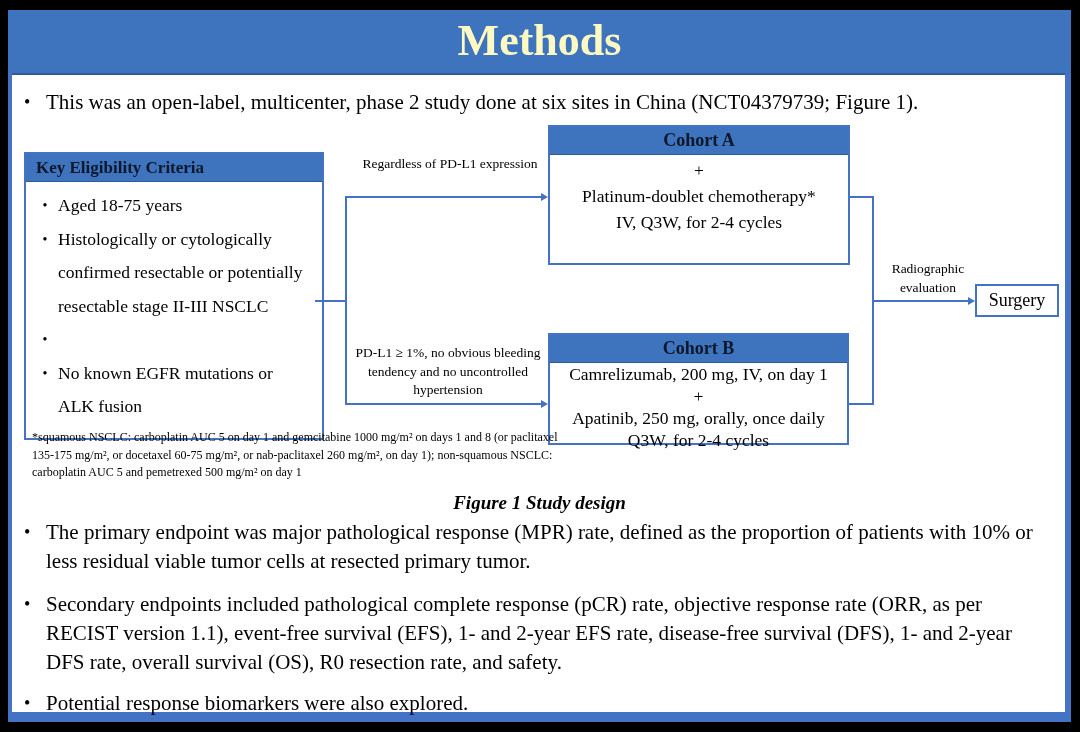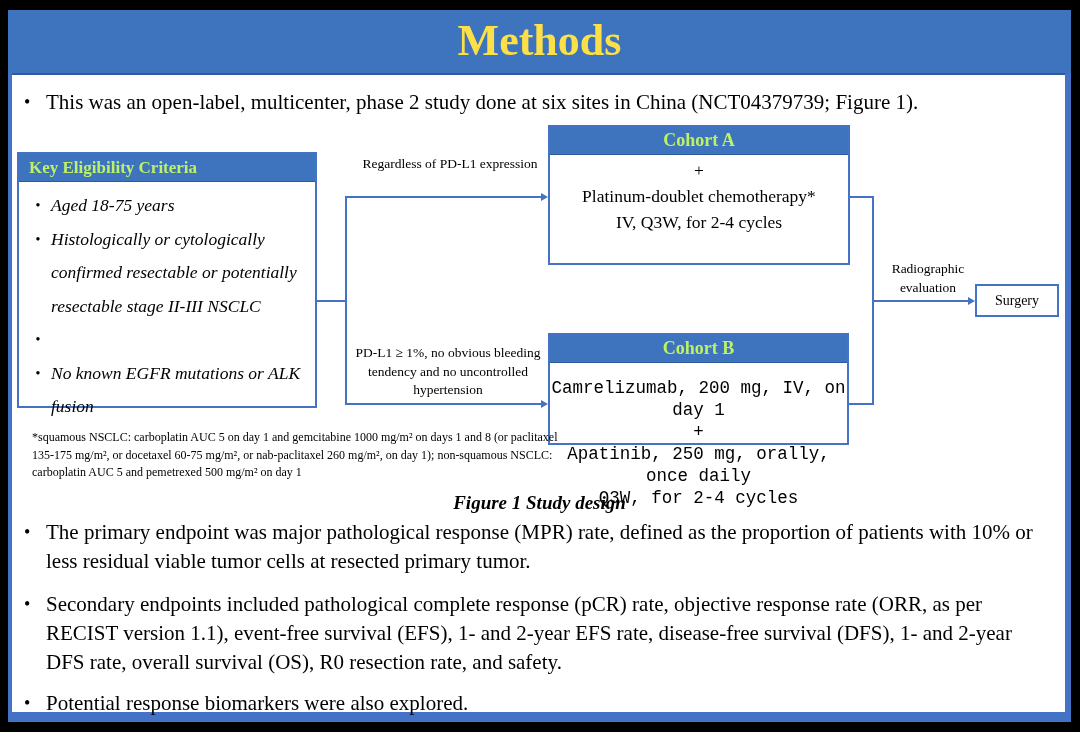--- a/index.html
+++ b/index.html
@@ -1,48 +1,48 @@
 <!DOCTYPE html>
 <html><head>
 <meta charset="utf-8">
 <style>
   html,body{margin:0;padding:0;background:#000;}
   body{width:1080px;height:732px;position:relative;overflow:hidden;
        font-family:"Liberation Serif","DejaVu Serif",serif;color:#000;}
   .slide{position:absolute;left:8px;top:10px;width:1063px;height:712px;background:#fff;}
   .titlebar{position:absolute;left:0;top:0;width:100%;height:63px;background:#3e73be;
             border-bottom:2px solid #2d5b9e;}
-  .titlebar h1{margin:0;text-align:center;color:#fde047;font-size:44px;font-weight:bold;line-height:61px;}
+  .titlebar h1{margin:0;text-align:center;color:#fef9c3;font-size:44px;font-weight:bold;line-height:61px;}
   .edge{position:absolute;background:#4472c4;}
   .edge.l{left:0;top:63px;bottom:0;width:4px;}
   .edge.r{right:0;top:63px;bottom:0;width:6px;}
   .edge.b{left:0;bottom:0;height:10px;width:100%;}
 
   .bullet-row{position:absolute;display:flex;font-size:21px;line-height:29px;}
   .bullet-row .dot{width:22px;flex:0 0 22px;font-size:18px;}
   .intro{left:16px;top:78px;width:1020px;}
 
   
   .box{position:absolute;border:2px solid #4472c4;background:#fff;box-sizing:border-box;}
-  .box .hdr{background:#3e73be;color:#bef264;font-weight:bold;text-align:center;
+  .box .hdr{background:#3e73be;color:#0f172a;font-weight:bold;text-align:center;
             font-size:18px;line-height:27px;height:27px;border-bottom:1px solid #2d5b9e;}
-  .elig{left:9px;top:142px;width:300px;height:256px;}
+  .elig{left:16px;top:142px;width:300px;height:288px;}
   .elig .hdr{text-align:left;padding-left:10px;font-size:17px;}
   .elig-list{padding:7px 6px 0 6px;}
   .elig-item{display:flex;font-size:17.5px;line-height:33.5px;}
   .elig-item .dot{width:26px;flex:0 0 26px;text-align:center;font-size:14px;}
-  .elig-item .txt{width:252px;font-style:italic;}
+  .elig-item .txt{width:252px;}
 
   .cohortA{left:540px;top:115px;width:302px;height:140px;}
   .cohortB{left:540px;top:323px;width:301px;height:112px;}
   .cbody{text-align:center;font-size:17.5px;}
   .cohortA .cbody{padding-top:2px;line-height:26px;}
-  .cohortB .cbody{padding-top:14px;line-height:22px;font-family:Liberation Mono, monospace;}
+  .cohortB .cbody{line-height:22px;}
 
-  .surgery{left:967px;top:274px;width:84px;height:33px;display:flex;align-items:center;justify-content:center;font-size:14px;}
+  .surgery{left:967px;top:274px;width:84px;height:33px;display:flex;align-items:center;justify-content:center;font-size:18px;}
 
   
   .hline,.vline{position:absolute;background:#4472c4;}
   .hline{height:2px;} .vline{width:2px;}
   .arr{position:absolute;width:0;height:0;border-top:4px solid transparent;
        border-bottom:4px solid transparent;border-left:7px solid #4472c4;}
 
   .flabel{position:absolute;text-align:center;font-size:13.5px;line-height:18.5px;}
 
   .footnote{position:absolute;left:24px;top:419px;width:532px;font-size:12px;line-height:17.5px;}

